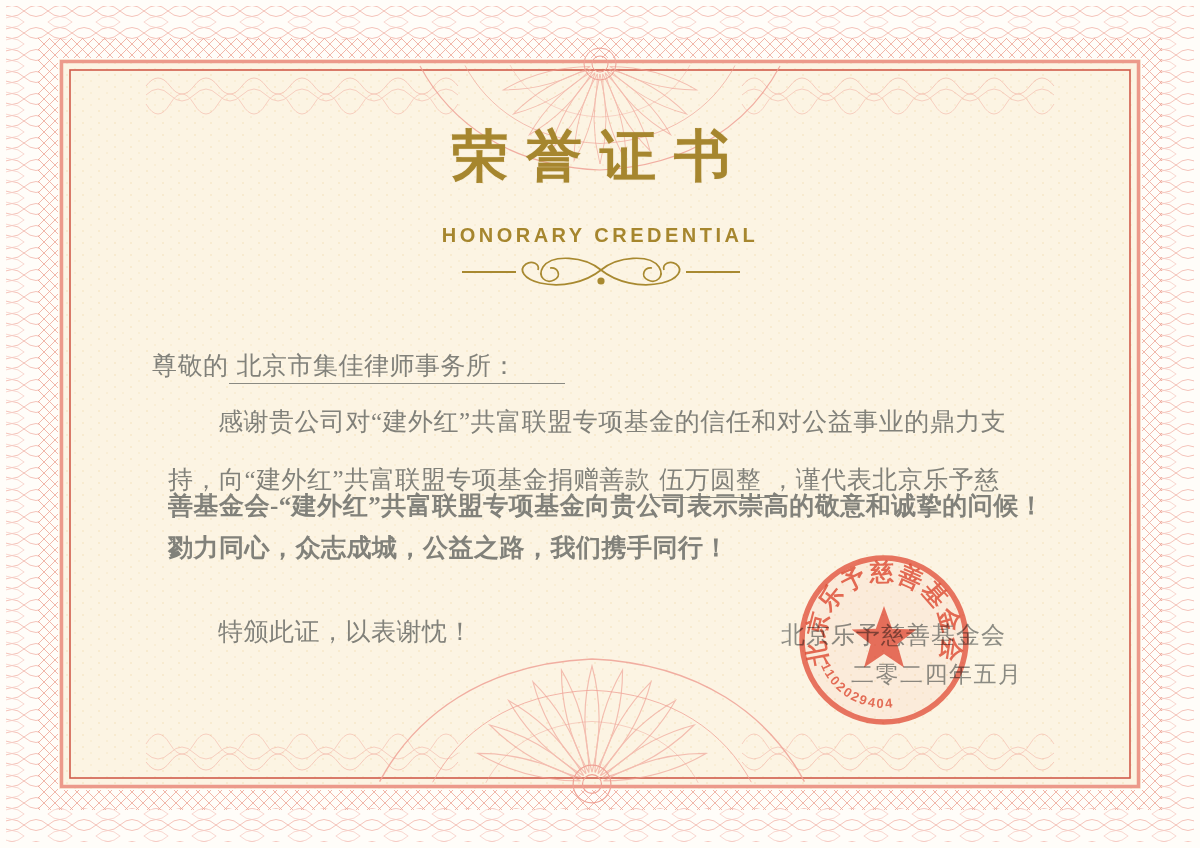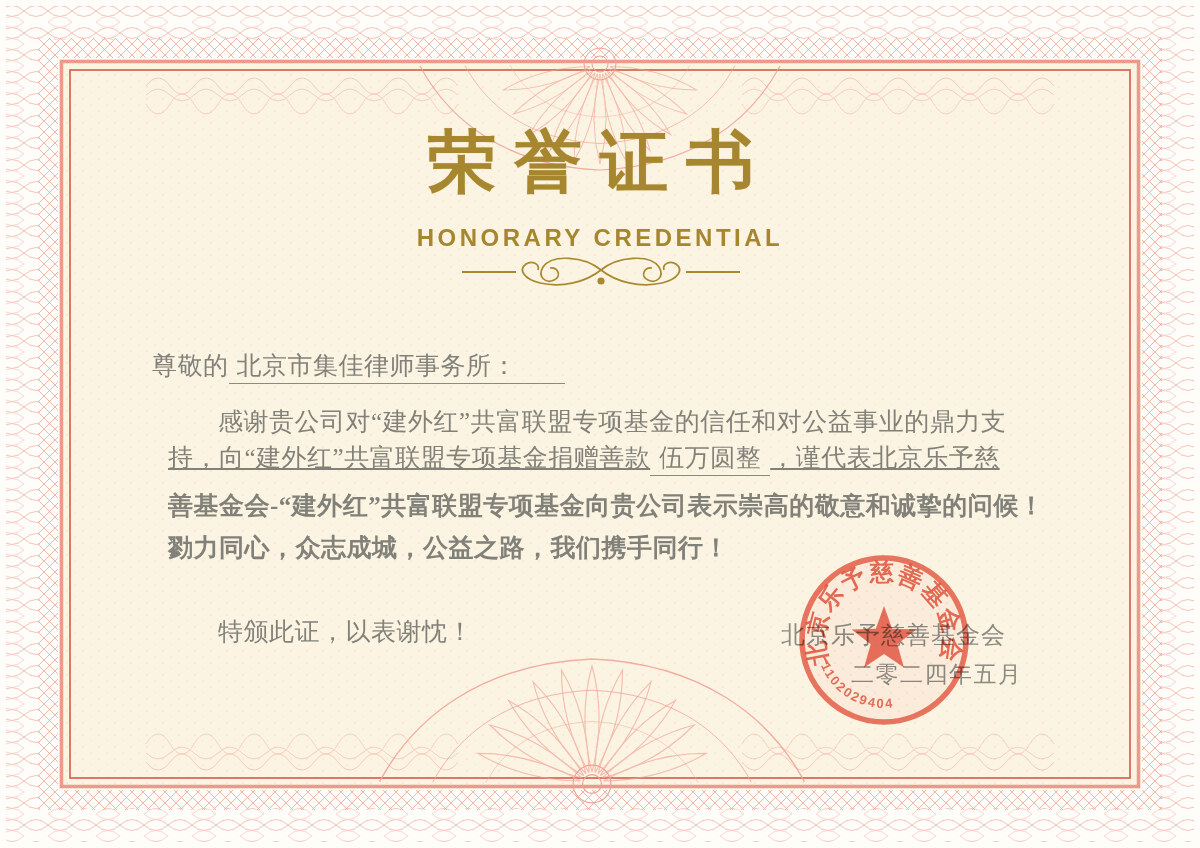--- a/index.html
+++ b/index.html
@@ -3,25 +3,25 @@
 <meta charset="utf-8">
 <style>
   html,body{margin:0;padding:0;background:#ffffff;}
   .stage{position:relative;width:1200px;height:848px;overflow:hidden;background:#fffdf9;
          font-family:"Liberation Serif","DejaVu Serif",serif;}
   .layer{position:absolute;inset:0;}
   svg{display:block;}
 
   
   .cert-title{position:absolute;top:128px;left:0;width:100%;text-align:center;
-    font-size:68px;font-weight:700;color:#a6862e;letter-spacing:18px;line-height:1;
+    font-size:56px;font-weight:700;color:#a6862e;letter-spacing:18px;line-height:1;
     text-shadow:0 0 1px rgba(166,134,46,.45);}
   .cert-subtitle{position:absolute;top:224px;left:0;width:100%;text-align:center;
     font-family:"Liberation Sans","DejaVu Sans",sans-serif;
-    font-size:24px;font-weight:700;color:#a6862e;letter-spacing:3.5px;}
+    font-size:20px;font-weight:700;color:#a6862e;letter-spacing:3.5px;}
   .divider{position:absolute;top:250px;left:0;width:100%;height:46px;}
 
   .bodytext{color:#81817a;font-size:25px;letter-spacing:.5px;white-space:nowrap;}
   .salutation{position:absolute;left:152px;top:349px;}
   .recipient{display:inline-block;padding:0 48px 1px 8px;border-bottom:1.6px solid #8a8a82;}
   .bline{position:absolute;left:168px;}
   .indent{padding-left:50px;}
   .amount{display:inline-block;padding:0 9px 1px 9px;border-bottom:1.6px solid #8a8a82;}
   .signature{position:absolute;left:781px;top:619px;color:#8b8b83;font-size:24px;letter-spacing:1px;white-space:nowrap;}
   .dateline{position:absolute;left:812px;top:659px;color:#8b8b83;font-size:23px;letter-spacing:1.5px;white-space:nowrap;margin-left:39px;}
@@ -116,21 +116,21 @@
       </g>
     </g>
     <circle cx="601" cy="31" r="3.6" fill="#a88930"></circle>
   </svg>
 
   <div class="bodytext salutation">
     <span>尊敬的</span><span class="recipient">北京市集佳律师事务所：</span>
   </div>
 
   <div class="bodytext bline indent" style="top:405px;">感谢贵公司对“建外红”共富联盟专项基金的信任和对公益事业的鼎力支</div>
-  <div class="bodytext bline" style="top:441px;text-decoration:underline;">
+  <div class="bodytext bline" style="top:463px;">
     <span>持，向“建外红”共富联盟专项基金捐赠善款</span><span class="amount">伍万圆整</span><span>，谨代表北京乐予慈</span>
   </div>
   <div class="bodytext bline" style="top:489px;font-weight:bold;">善基金会-“建外红”共富联盟专项基金向贵公司表示崇高的敬意和诚挚的问候！</div>
   <div class="bodytext bline" style="top:531px;font-weight:bold;">勠力同心，众志成城，公益之路，我们携手同行！</div>
   <div class="bodytext bline indent" style="top:576px;margin-top:39px;">特颁此证，以表谢忱！</div>
 
   <div class="signature">北京乐予慈善基金会</div>
   <div class="dateline">二零二四年五月</div>
 
   <div class="sealwrap">

